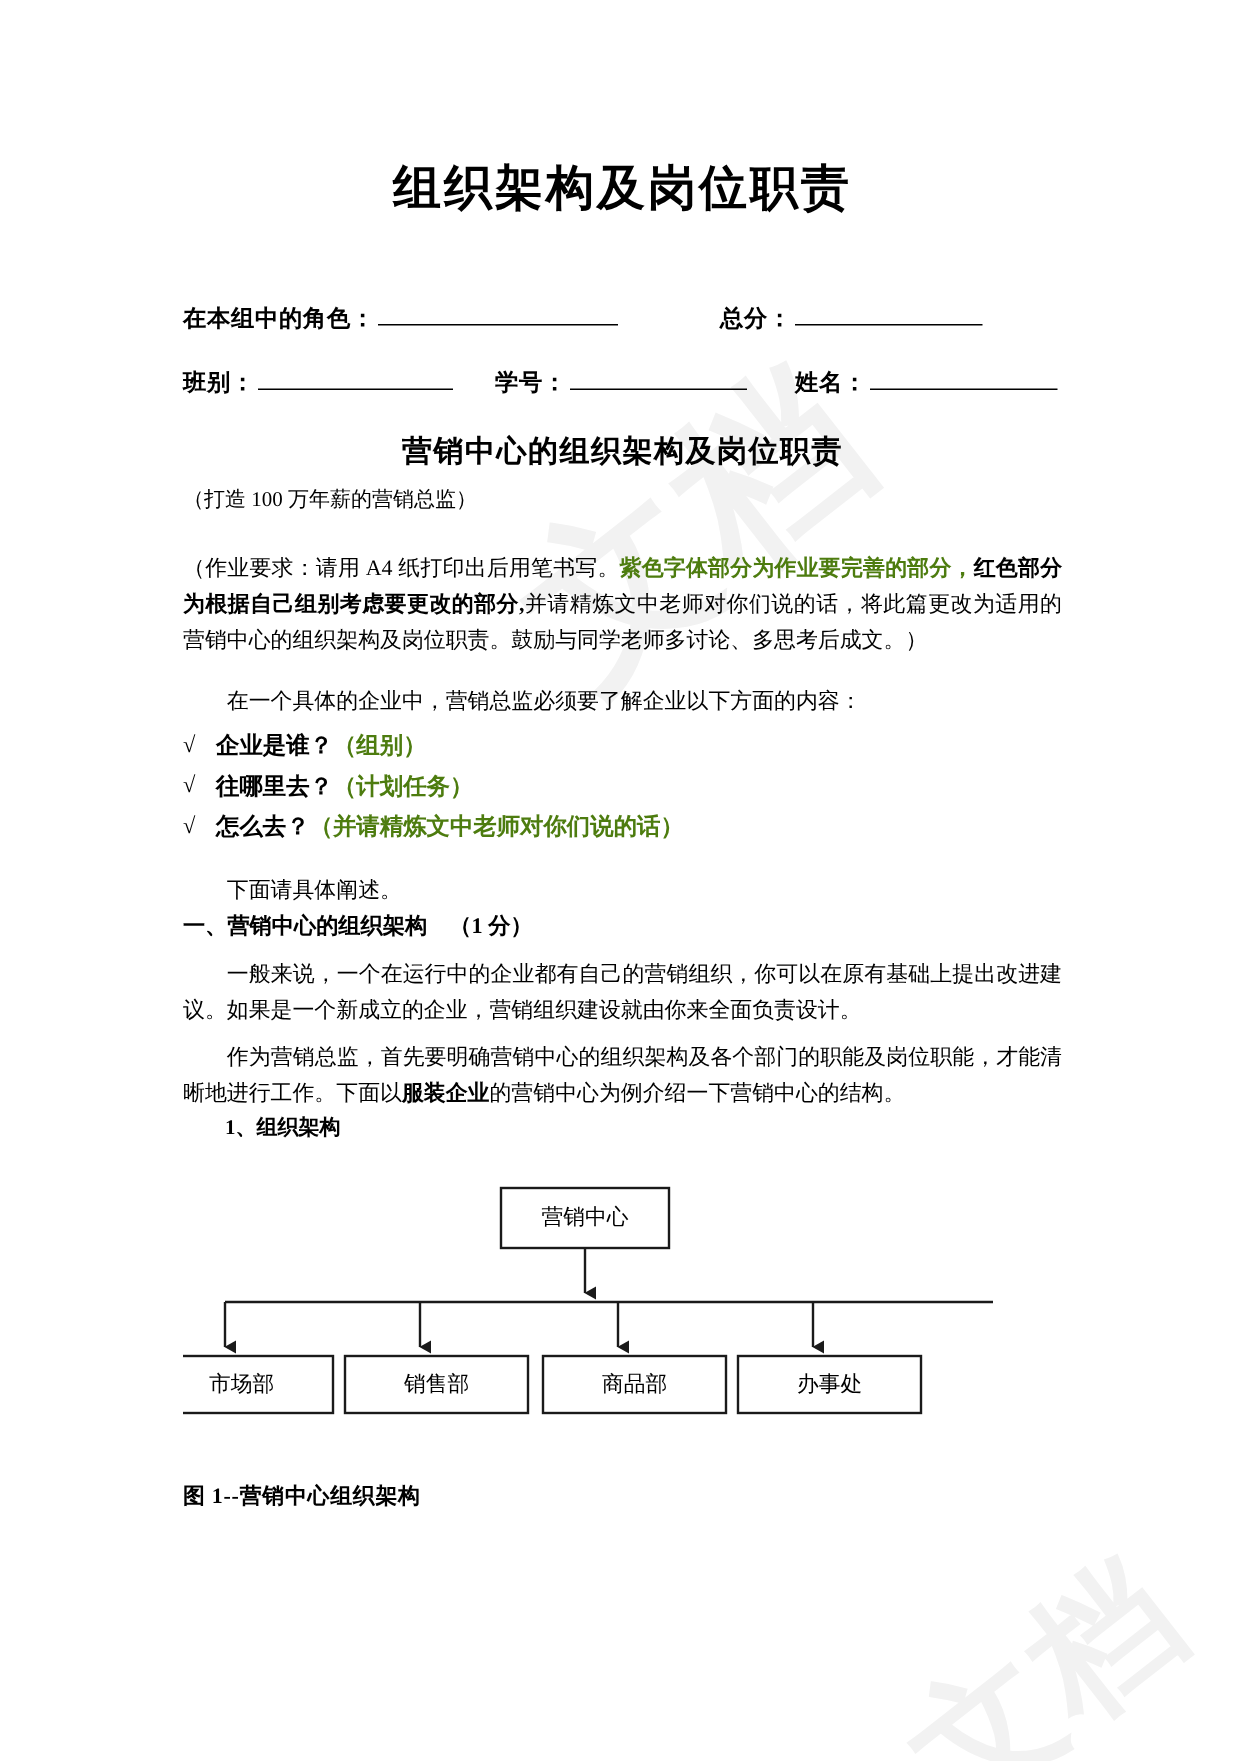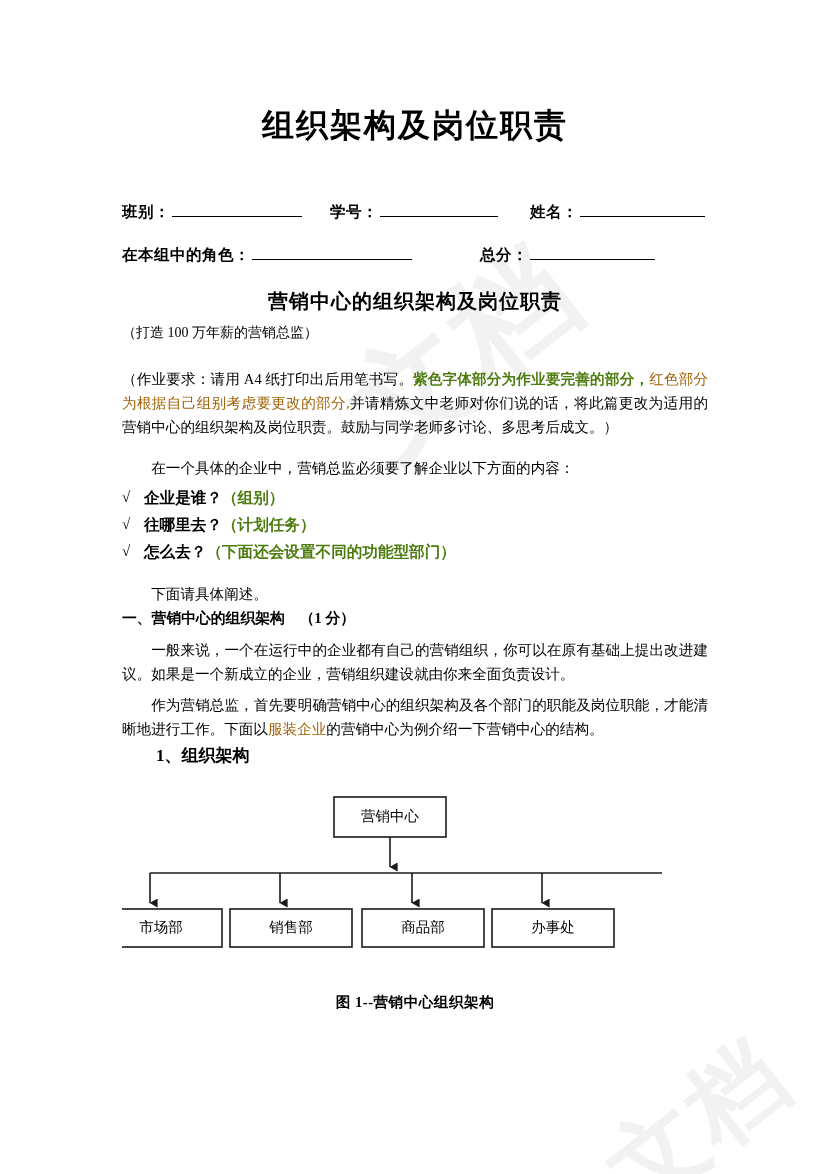--- a/index.html
+++ b/index.html
@@ -106,21 +106,21 @@
 
   
   .req-block {
     margin-top: 26px;
     font-size: 14.6px;
     line-height: 1.62;
     text-align: justify;
   }
   .bold { font-weight: normal; }
   .purple { color: #4d7c0f; font-weight: bold; }
-  .red { color: #a16207; font-weight: normal; }
+  .red { color: #000000; font-weight: bold; }
 
   
   .para {
     font-size: 14.6px;
     line-height: 1.62;
     text-align: justify;
     margin: 0;
     text-indent: 2em;
   }
   .gap-18 { margin-top: 18px; }
@@ -148,21 +148,21 @@
   }
 
   
   .h-sec {
     font-size: 14.8px;
     font-weight: bold;
     line-height: 1.62;
     margin: 0;
   }
   .h-sub {
-    font-size: 17px;
+    font-size: 14px;
     font-weight: bold;
     line-height: 1.62;
     margin: 0;
     text-indent: 2em;
   }
 
   
   .chart-wrap {
     position: relative;
     height: 200px;
@@ -170,81 +170,80 @@
   }
   .chart-svg { display: block; }
   .node-label {
     font-family: "Liberation Serif", "DejaVu Serif", serif;
     font-size: 14.5px;
     fill: #000;
     text-anchor: middle;
     dominant-baseline: middle;
   }
   .fig-caption {
-    text-align: center;
     font-size: 14.6px;
     font-weight: bold;
     margin: 0;
     padding-top: 2px;
     letter-spacing: 0.5px;
   }
 </style>
 </head>
 <body>
 
 <div id="page">
 
   <div class="watermark" id="wm1">文档</div>
   <div class="watermark" id="wm2">文档</div>
 
   <div class="content">
 
     <h1 class="doc-title">组织架构及岗位职责</h1>
 
     <div class="form-block">
+
+      <div class="form-row">
+        <span class="lbl">在本组中的角色：</span>
+        <span class="blank b-160"></span>
+        <span class="sp" style="width:66px"></span>
+        <span class="lbl">总分：</span>
+        <span class="blank b-125"></span>
+      </div>
 
       <div class="form-row">
         <span class="lbl">班别：</span>
         <span class="blank b-130"></span>
         <span class="sp" style="width:26px"></span>
         <span class="lbl">学号：</span>
         <span class="blank b-118"></span>
         <span class="sp" style="width:30px"></span>
         <span class="lbl">姓名：</span>
         <span class="blank b-125"></span>
       </div>
 
-      <div class="form-row">
-        <span class="lbl">在本组中的角色：</span>
-        <span class="blank b-160"></span>
-        <span class="sp" style="width:66px"></span>
-        <span class="lbl">总分：</span>
-        <span class="blank b-125"></span>
-      </div>
-
     </div>
 
     <h2 class="sub-title">营销中心的组织架构及岗位职责</h2>
     <p class="sub-note">（打造 100 万年薪的营销总监）</p>
 
     <div class="req-block">
       <span>（作业要求：</span><span class="bold">请用 A4 纸打印出后用笔书写。</span><span class="purple">紫色字体部分为作业要完善的部分，</span><span class="red">红色部分</span><span class="red">为根据自己组别考虑要更改的部分,</span><span>并请精炼文中老师对你们说的话，将此篇更改为适用的</span><span>营销中心的组织架构及岗位职责。鼓励与同学老师多讨论、多思考后成文。）</span>
     </div>
 
     <p class="para gap-18">在一个具体的企业中，营销总监必须要了解企业以下方面的内容：</p>
 
     <ul class="check-list">
       <li>
         <span class="check-mark">√</span><span>企业是谁？</span><span class="purple">（组别）</span>
       </li>
       <li>
         <span class="check-mark">√</span><span>往哪里去？</span><span class="purple">（计划任务）</span>
       </li>
       <li>
-        <span class="check-mark">√</span><span>怎么去？</span><span class="purple">（下面还会设置不同的功能型部门）</span>
+        <span class="check-mark">√</span><span>怎么去？</span><span class="purple">（并请精炼文中老师对你们说的话）</span>
       </li>
     </ul>
 
     <p class="para gap-18">下面请具体阐述。</p>
 
     <p class="h-sec gap-8">一、营销中心的组织架构　（1 分）</p>
 
     <p class="para gap-8">一般来说，一个在运行中的企业都有自己的营销组织，你可以在原有基础上提出改进建议。如果是一个新成立的企业，营销组织建设就由你来全面负责设计。</p>
 
     <p class="para gap-8"><span>作为营销总监，首先要明确营销中心的组织架构及各个部门的职能及岗位职能，才能清晰地进行工作。下面以</span><span class="red">服装企业</span><span>的营销中心为例介绍一下营销中心的结构。</span></p>

